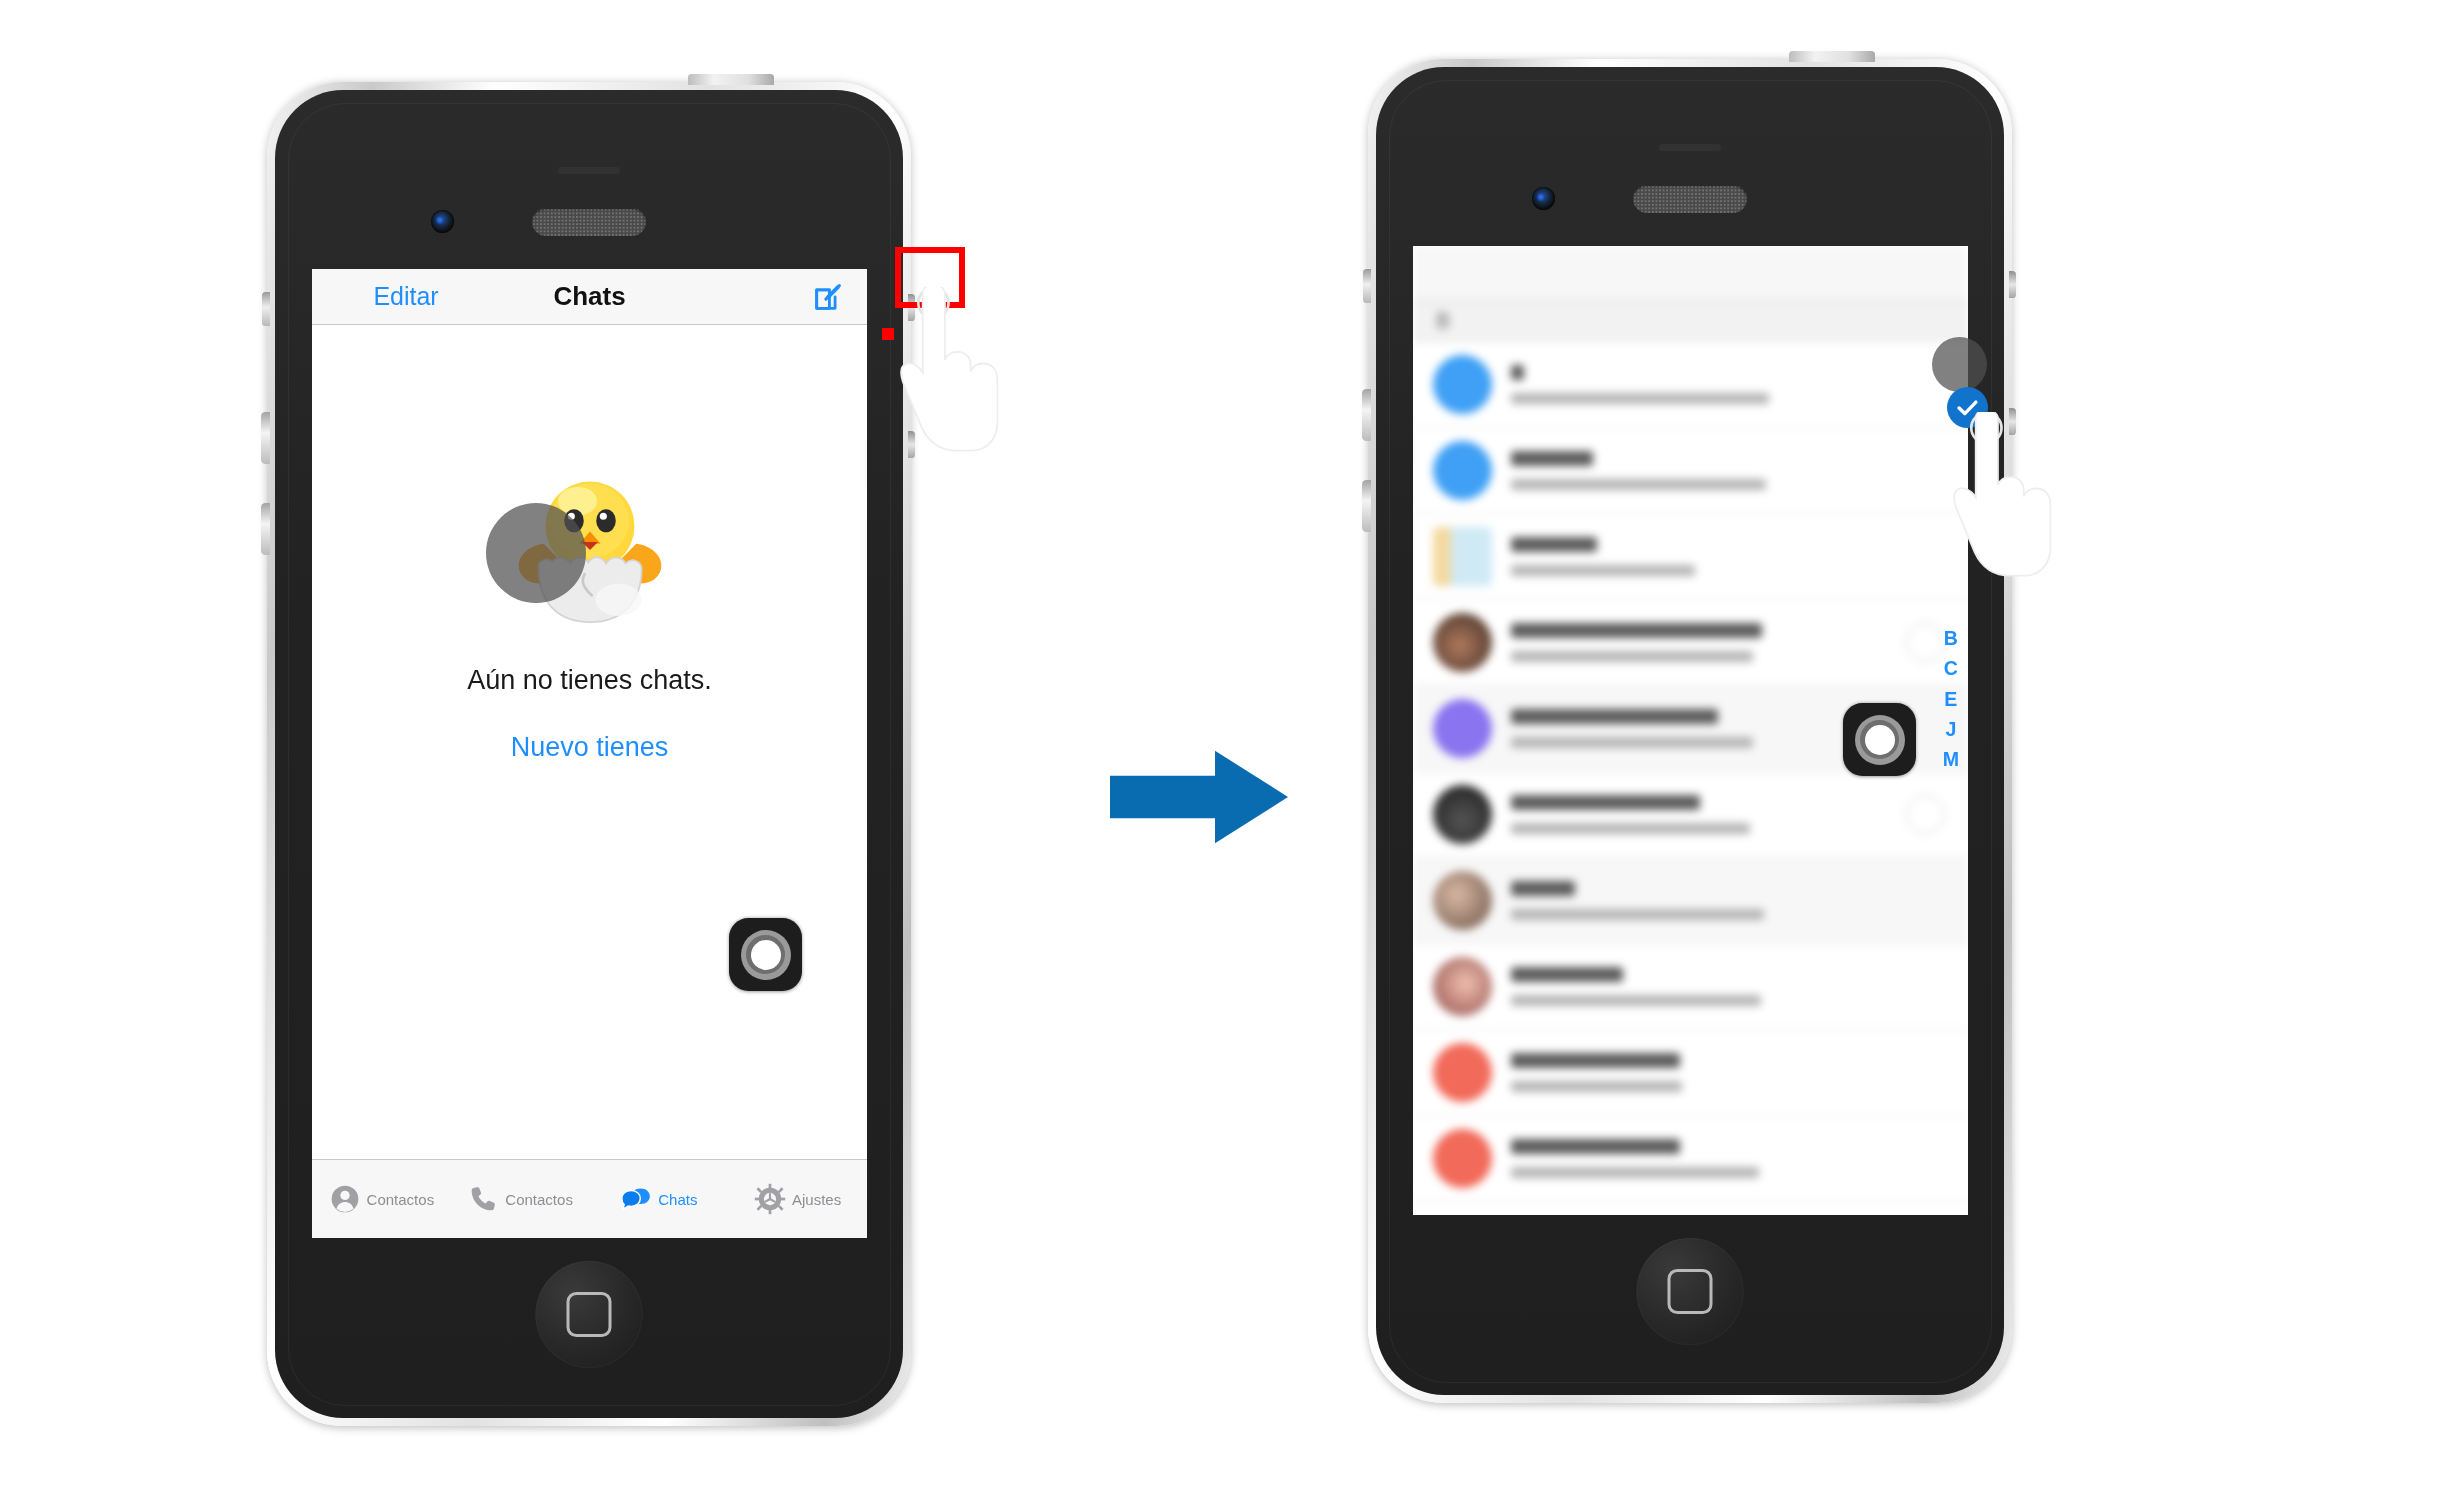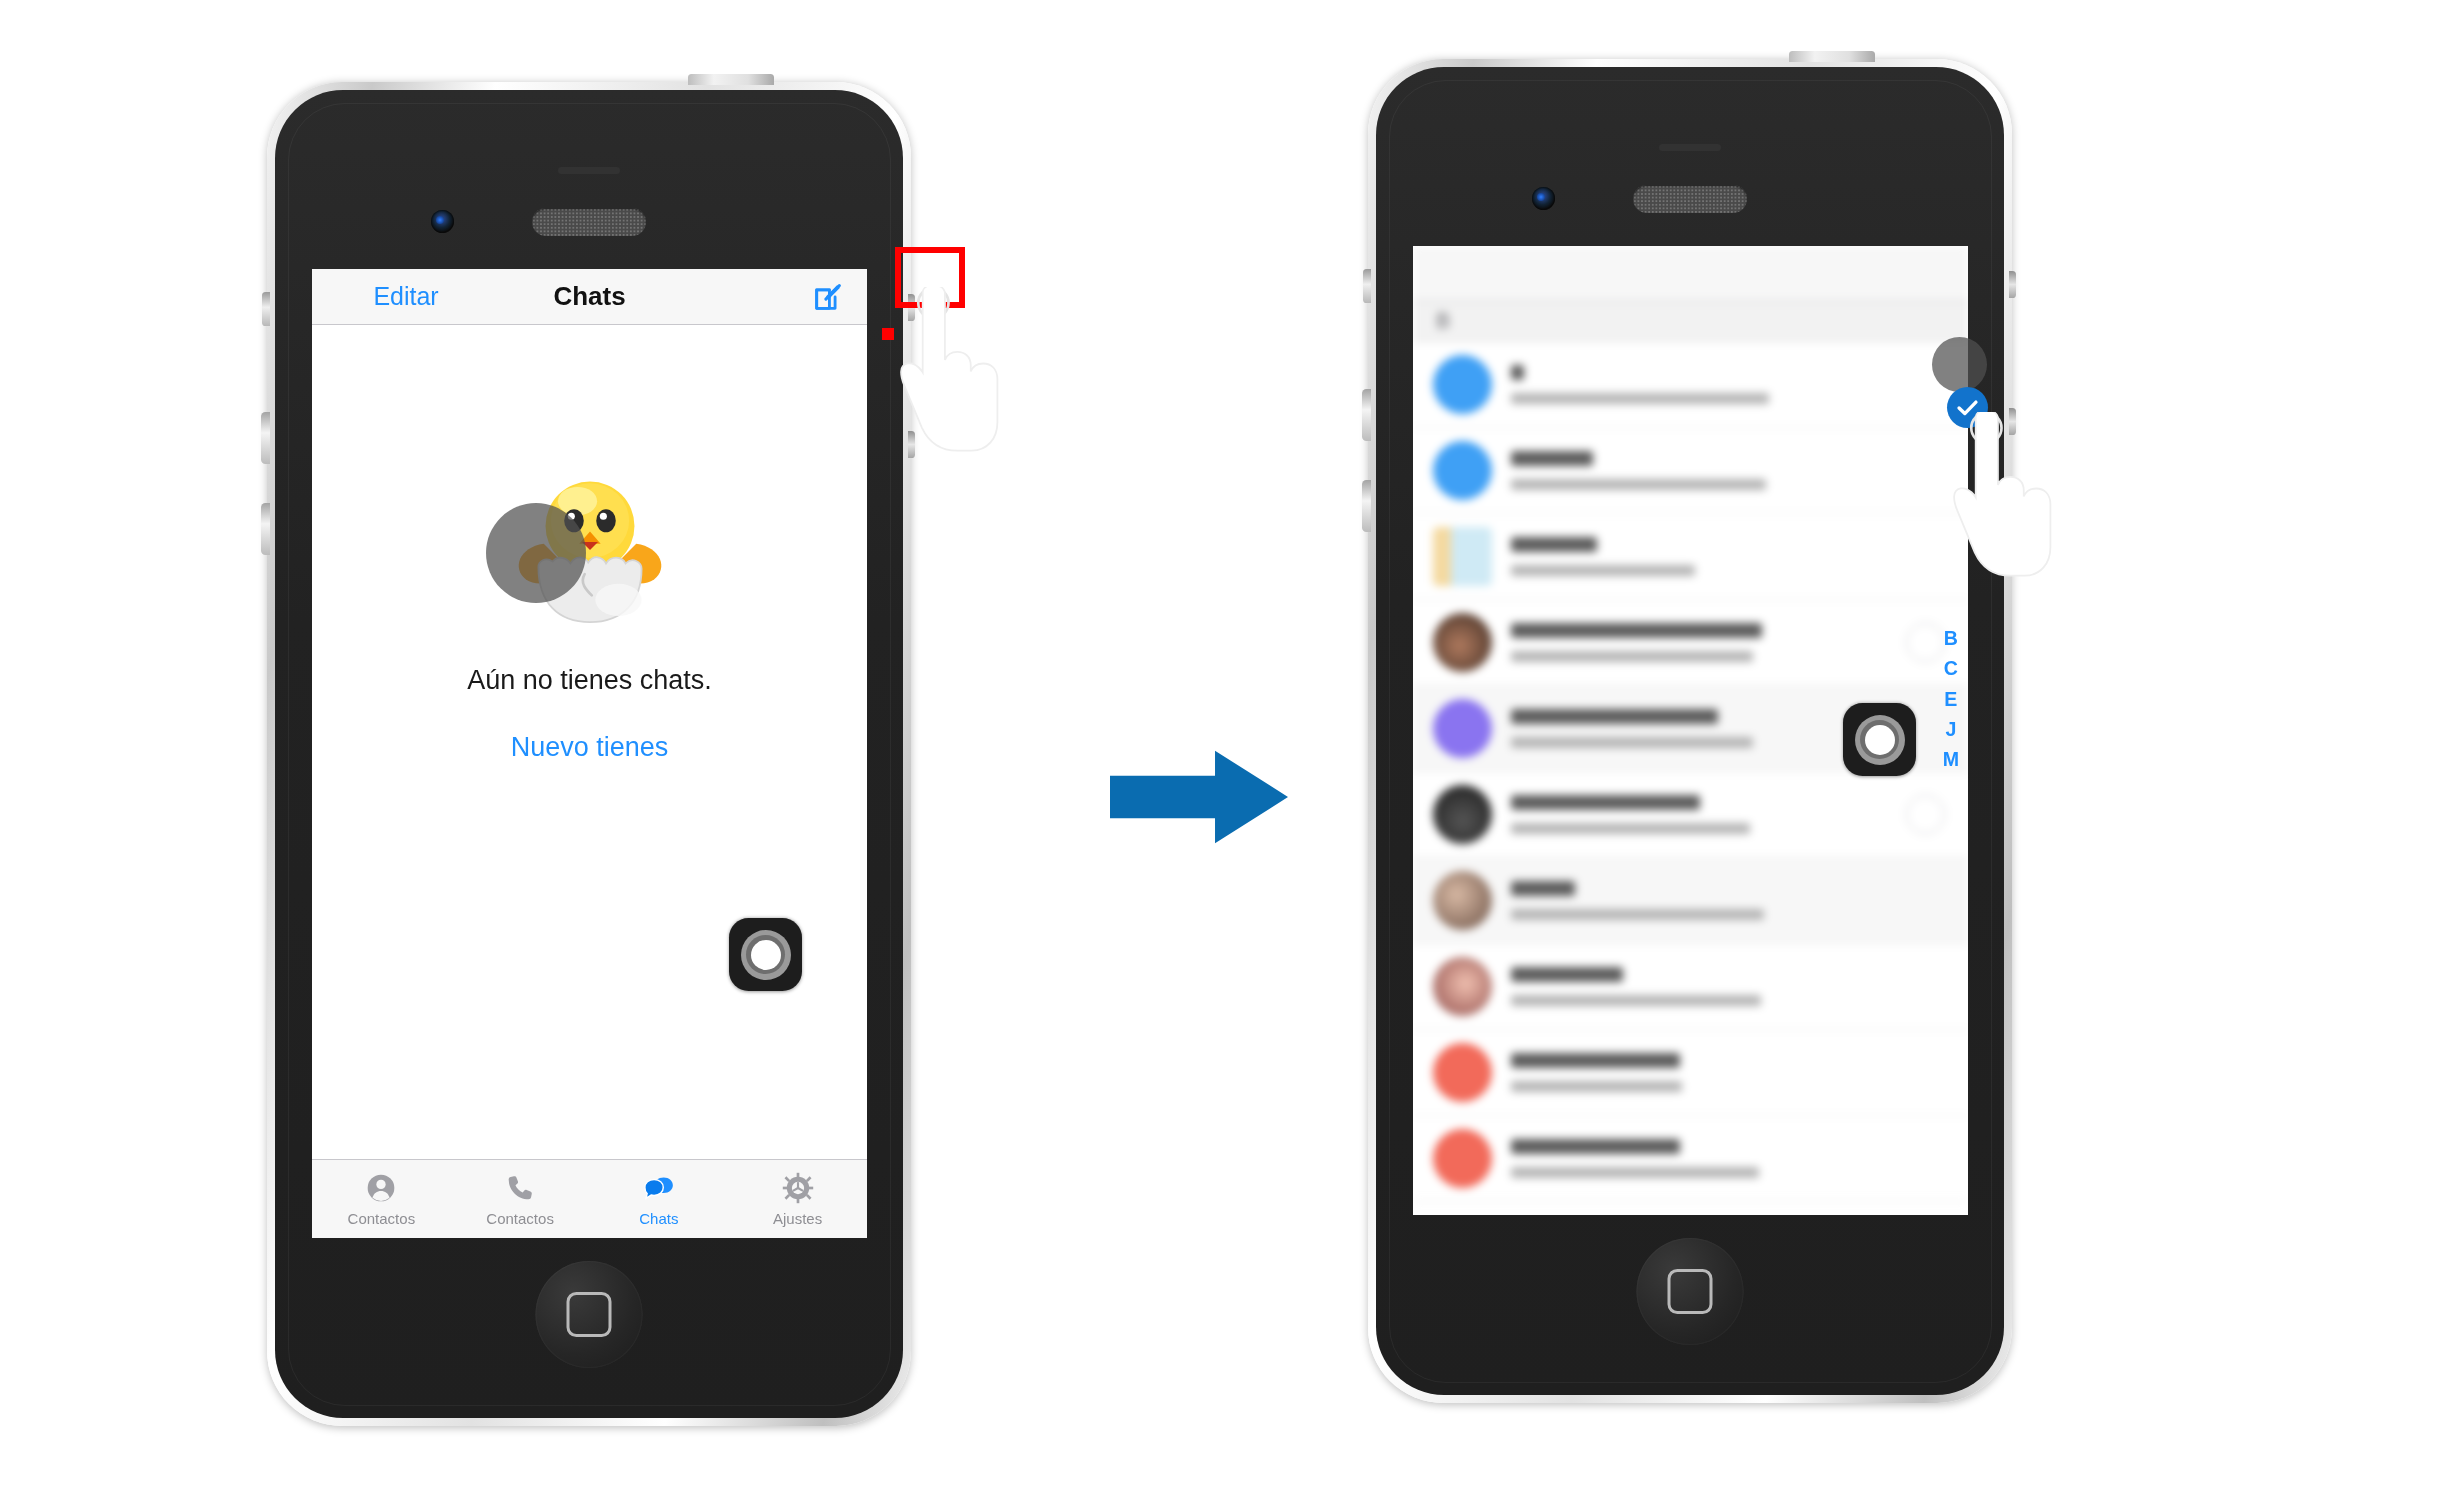--- a/index.html
+++ b/index.html
@@ -63,21 +63,21 @@
      display:flex;align-items:center;justify-content:center;}
 
   .empty-wrap{height:calc(100% - 55px - 78px);display:flex;flex-direction:column;
      align-items:center;justify-content:flex-start;padding-top:137px;box-sizing:border-box;}
   .chick{width:196px;height:169px;position:relative;}
   .empty-title{margin-top:34px;font-size:27px;color:#1a1a1a;}
   .empty-link{margin-top:36px;font-size:27px;color:#1f8fff;}
 
   .tabbar{position:absolute;left:0;bottom:0;width:100%;height:78px;background:#f7f7f7;
      border-top:0.9px solid #c8c7cc;display:flex;}
-  .tab{flex:1;display:flex;flex-direction:column;align-items:center;justify-content:center;gap:6px;}
+  .tab{flex:1;display:flex;flex-direction:row;align-items:center;justify-content:center;gap:6px;}
   .tab .lbl{font-size:15px;color:#8e8e93;}
   .tab.active .lbl{color:#1f8fff;}
 
   
   .blurred{filter:blur(4.5px);}
   .r-nav{height:55px;background:#f7f7f7;border-bottom:0.9px solid #c8c7cc;}
   .sec-head{height:39px;background:#f2f2f2;display:flex;align-items:center;
      padding-left:23px;font-size:21.4px;color:#6d6d72;border-bottom:0.9px solid #e0e0e0;}
   .row{height:86px;display:flex;align-items:center;padding-left:19.6px;border-bottom:0.9px solid #e8e8e8;
      box-sizing:border-box;background:#fff;}

